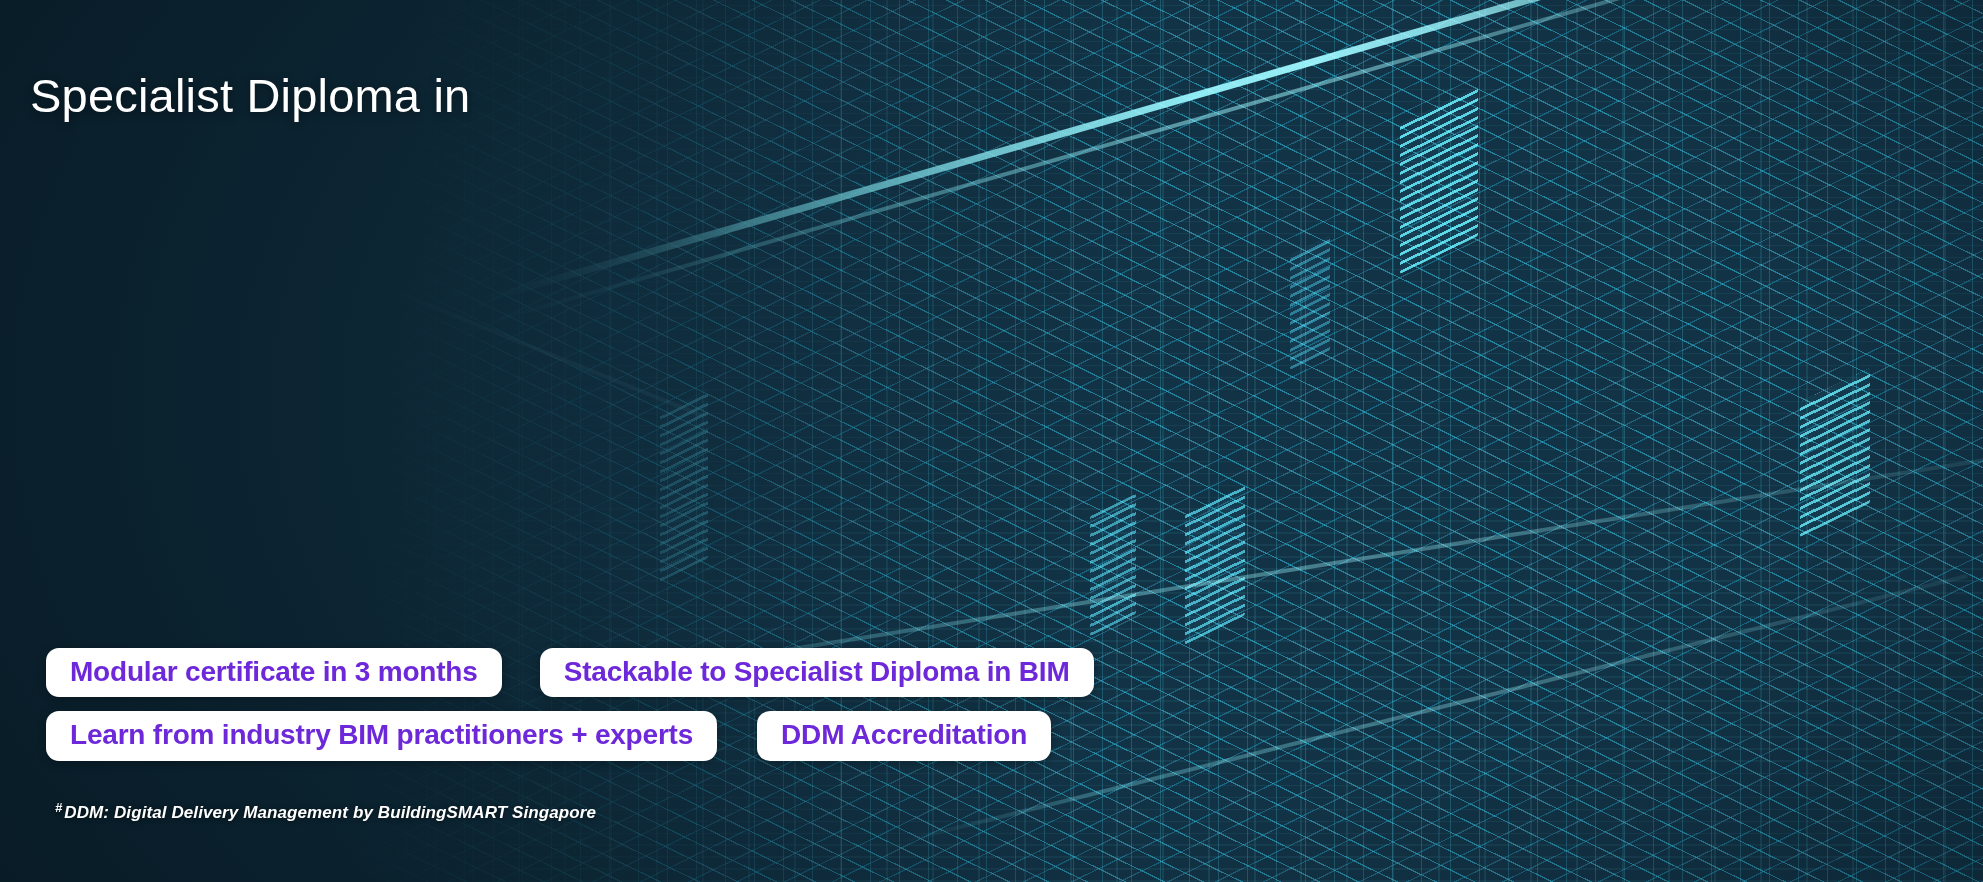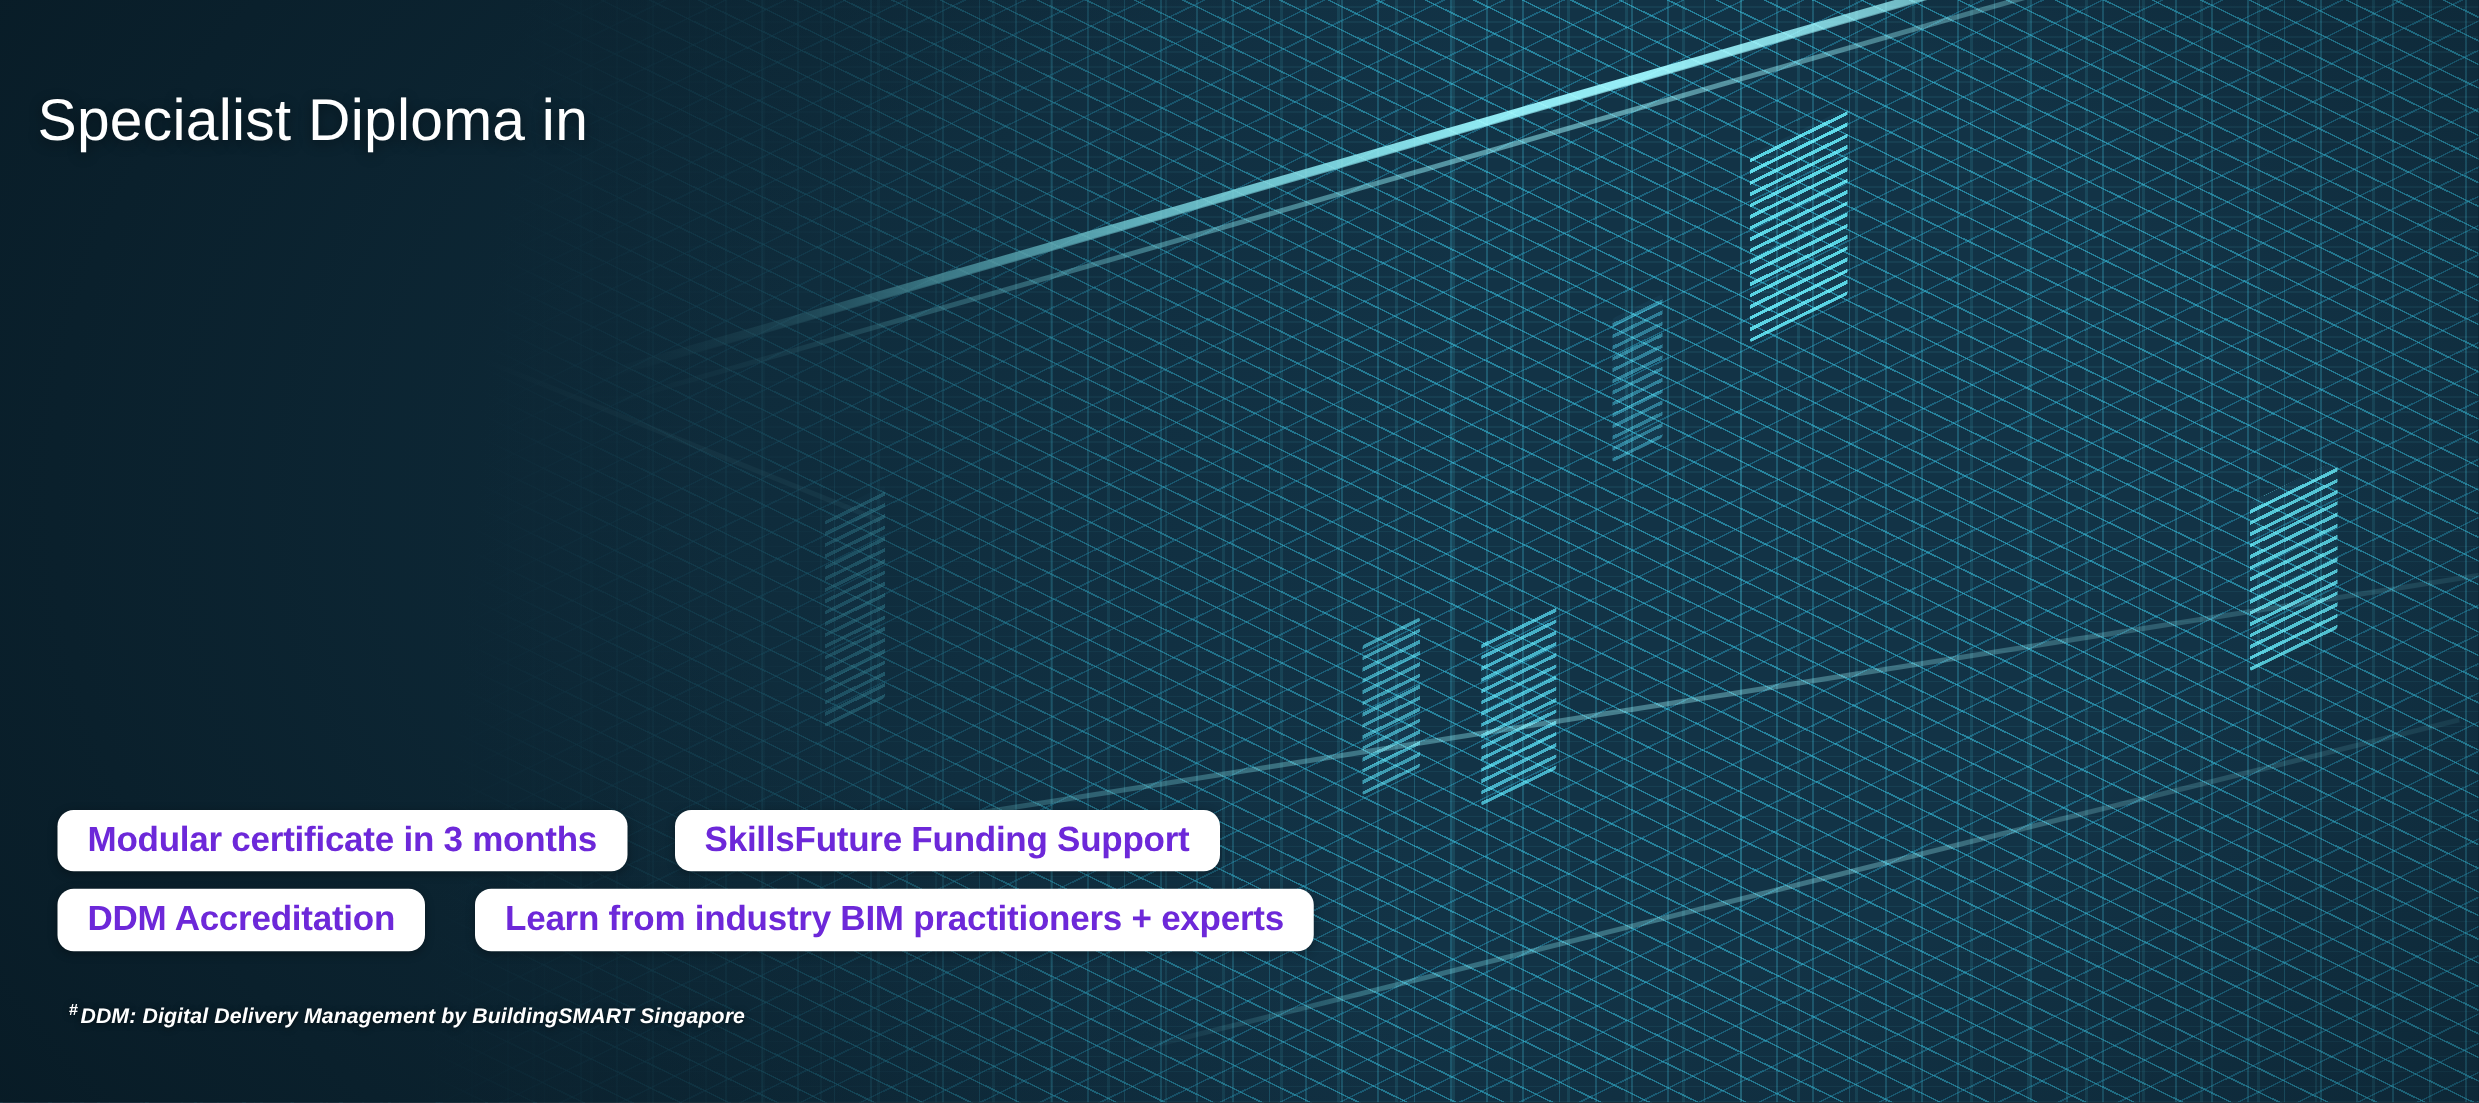--- a/index.html
+++ b/index.html
@@ -139,25 +139,25 @@
   <div class="vignette"></div>
 
   <div class="content">
 
     <div class="eyebrow">Specialist Diploma in</div>
 
 
     <div class="badges">
       <div class="badge-row row1">
         <div class="badge">Modular certificate in 3 months</div>
-        <div class="badge">SkillsFuture Funding Support</div>
+        <div class="badge">Stackable to Specialist Diploma in BIM</div>
       </div>
       <div class="badge-row row2">
+        <div class="badge">Learn from industry BIM practitioners + experts</div>
         <div class="badge">DDM Accreditation</div>
-        <div class="badge">Learn from industry BIM practitioners + experts</div>
       </div>
     </div>
 
     <div class="footnote">
       <span class="hash">#</span><span>DDM: Digital Delivery Management by BuildingSMART Singapore</span>
     </div>
 
   </div>
 </div>
 

